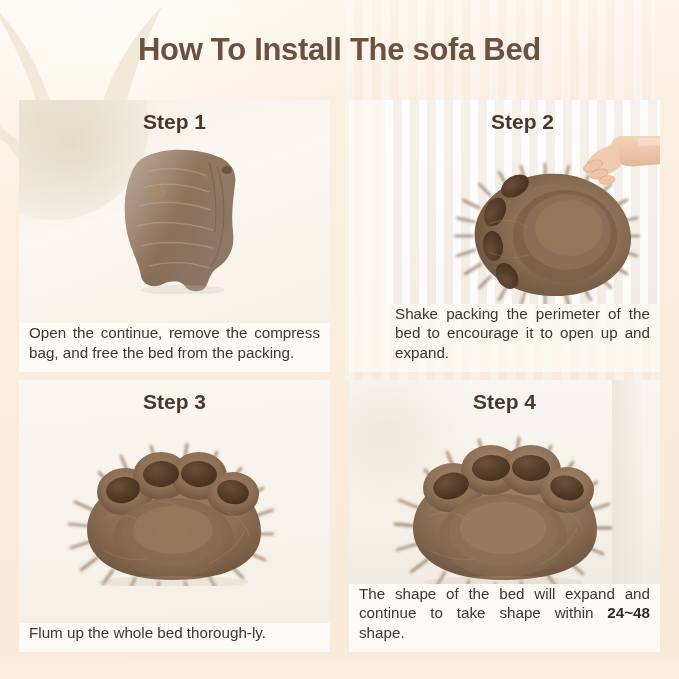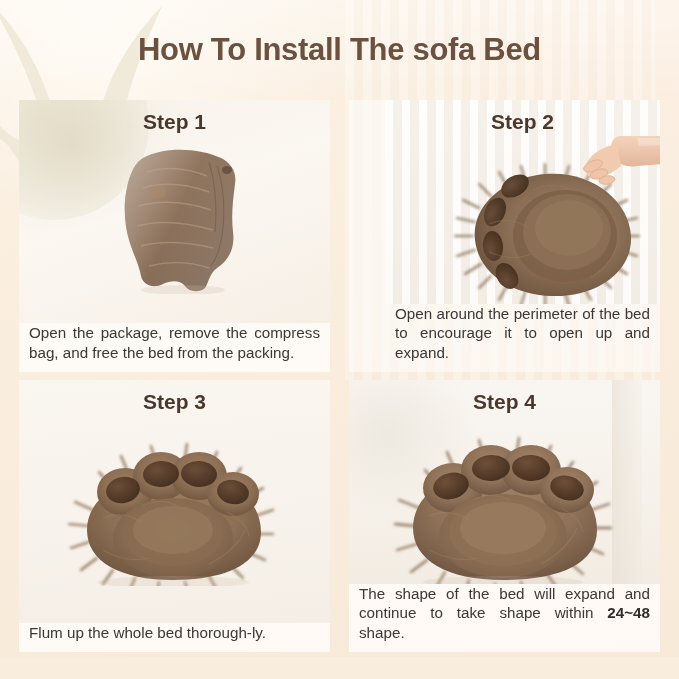--- a/index.html
+++ b/index.html
@@ -256,21 +256,21 @@
             <g stroke="#5d4735" stroke-opacity="0.35" fill="none" stroke-width="1.1">
               <path d="M104 22 C110 40 112 62 110 84 C108 102 104 114 98 122"></path>
               <path d="M96 18 C102 38 104 64 102 88"></path>
             </g>
             <ellipse cx="44" cy="48" rx="9" ry="7" fill="#a98a6c" opacity="0.55"></ellipse>
             <ellipse cx="114" cy="26" rx="5" ry="4" fill="#52402f" opacity="0.6"></ellipse>
             <ellipse cx="70" cy="146" rx="42" ry="5" fill="#cdbda9" opacity="0.25"></ellipse>
           </svg>
         </div>
       </div>
-      <div class="card-caption">Open the package, remove the compress bag, and free the bed from the packing.</div>
+      <div class="card-caption">Open the continue, remove the compress bag, and free the bed from the packing.</div>
     </div>
 
     <div class="step-card tinted">
       <div class="card-photo">
         <div class="scene scene-2"></div>
         <div class="step-label">Step 2</div>
 
         <div class="product" style="left:56px; top:28px;">
           <svg width="256" height="180" viewBox="0 0 256 180">
             <defs>
@@ -347,21 +347,21 @@
               <g fill="#eec5a8" stroke="#dcae8f" stroke-width="0.8">
                 <ellipse cx="152" cy="38" rx="10" ry="5" transform="rotate(-24 152 38)"></ellipse>
                 <ellipse cx="158" cy="46" rx="9" ry="4.6" transform="rotate(-16 158 46)"></ellipse>
                 <ellipse cx="166" cy="52" rx="8" ry="4.2" transform="rotate(-8 166 52)"></ellipse>
               </g>
               <path d="M196 10 L252 10 L252 16 L198 18 Z" fill="#ffffff" opacity="0.28"></path>
             </g>
           </svg>
         </div>
       </div>
-      <div class="card-caption">Open around the perimeter of the bed to encourage it to open up and expand.</div>
+      <div class="card-caption">Shake packing the perimeter of the bed to encourage it to open up and expand.</div>
     </div>
 
     <div class="step-card">
       <div class="card-photo">
         <div class="scene scene-3"></div>
         <div class="step-label">Step 3</div>
 
         <div class="product" style="left:40px; top:34px;">
           <svg width="240" height="172" viewBox="0 0 240 172">
             <defs>

